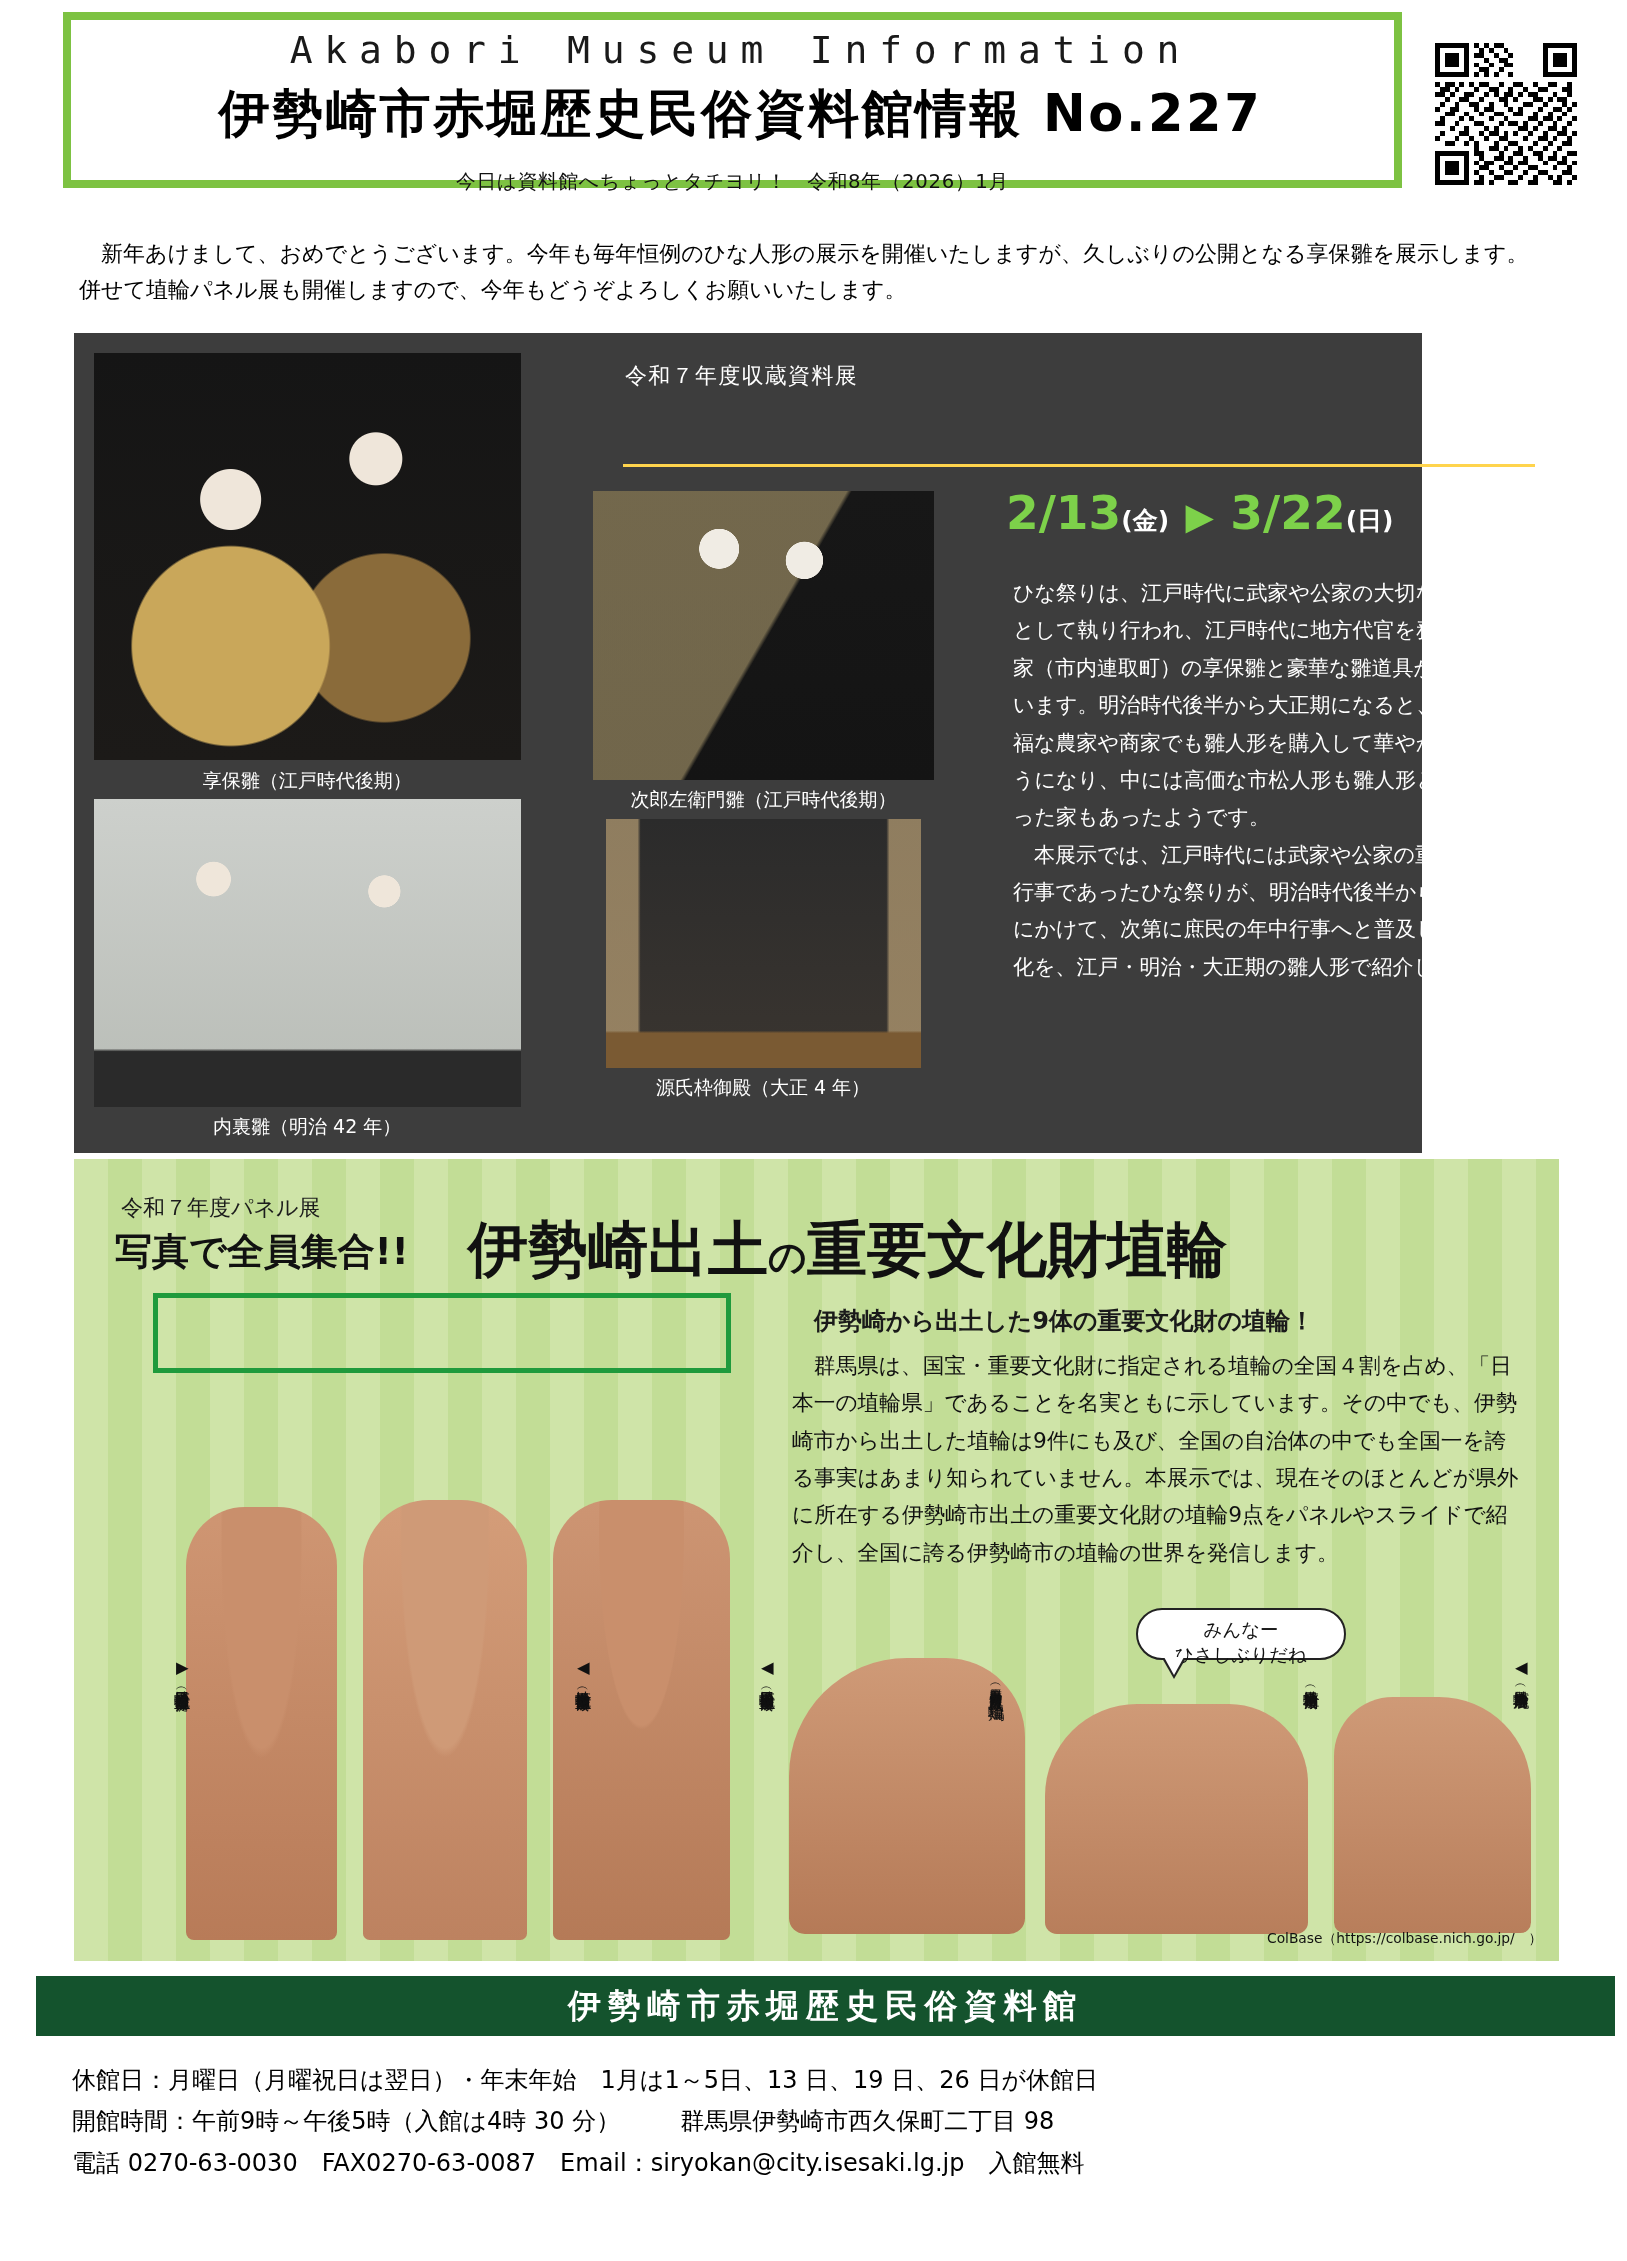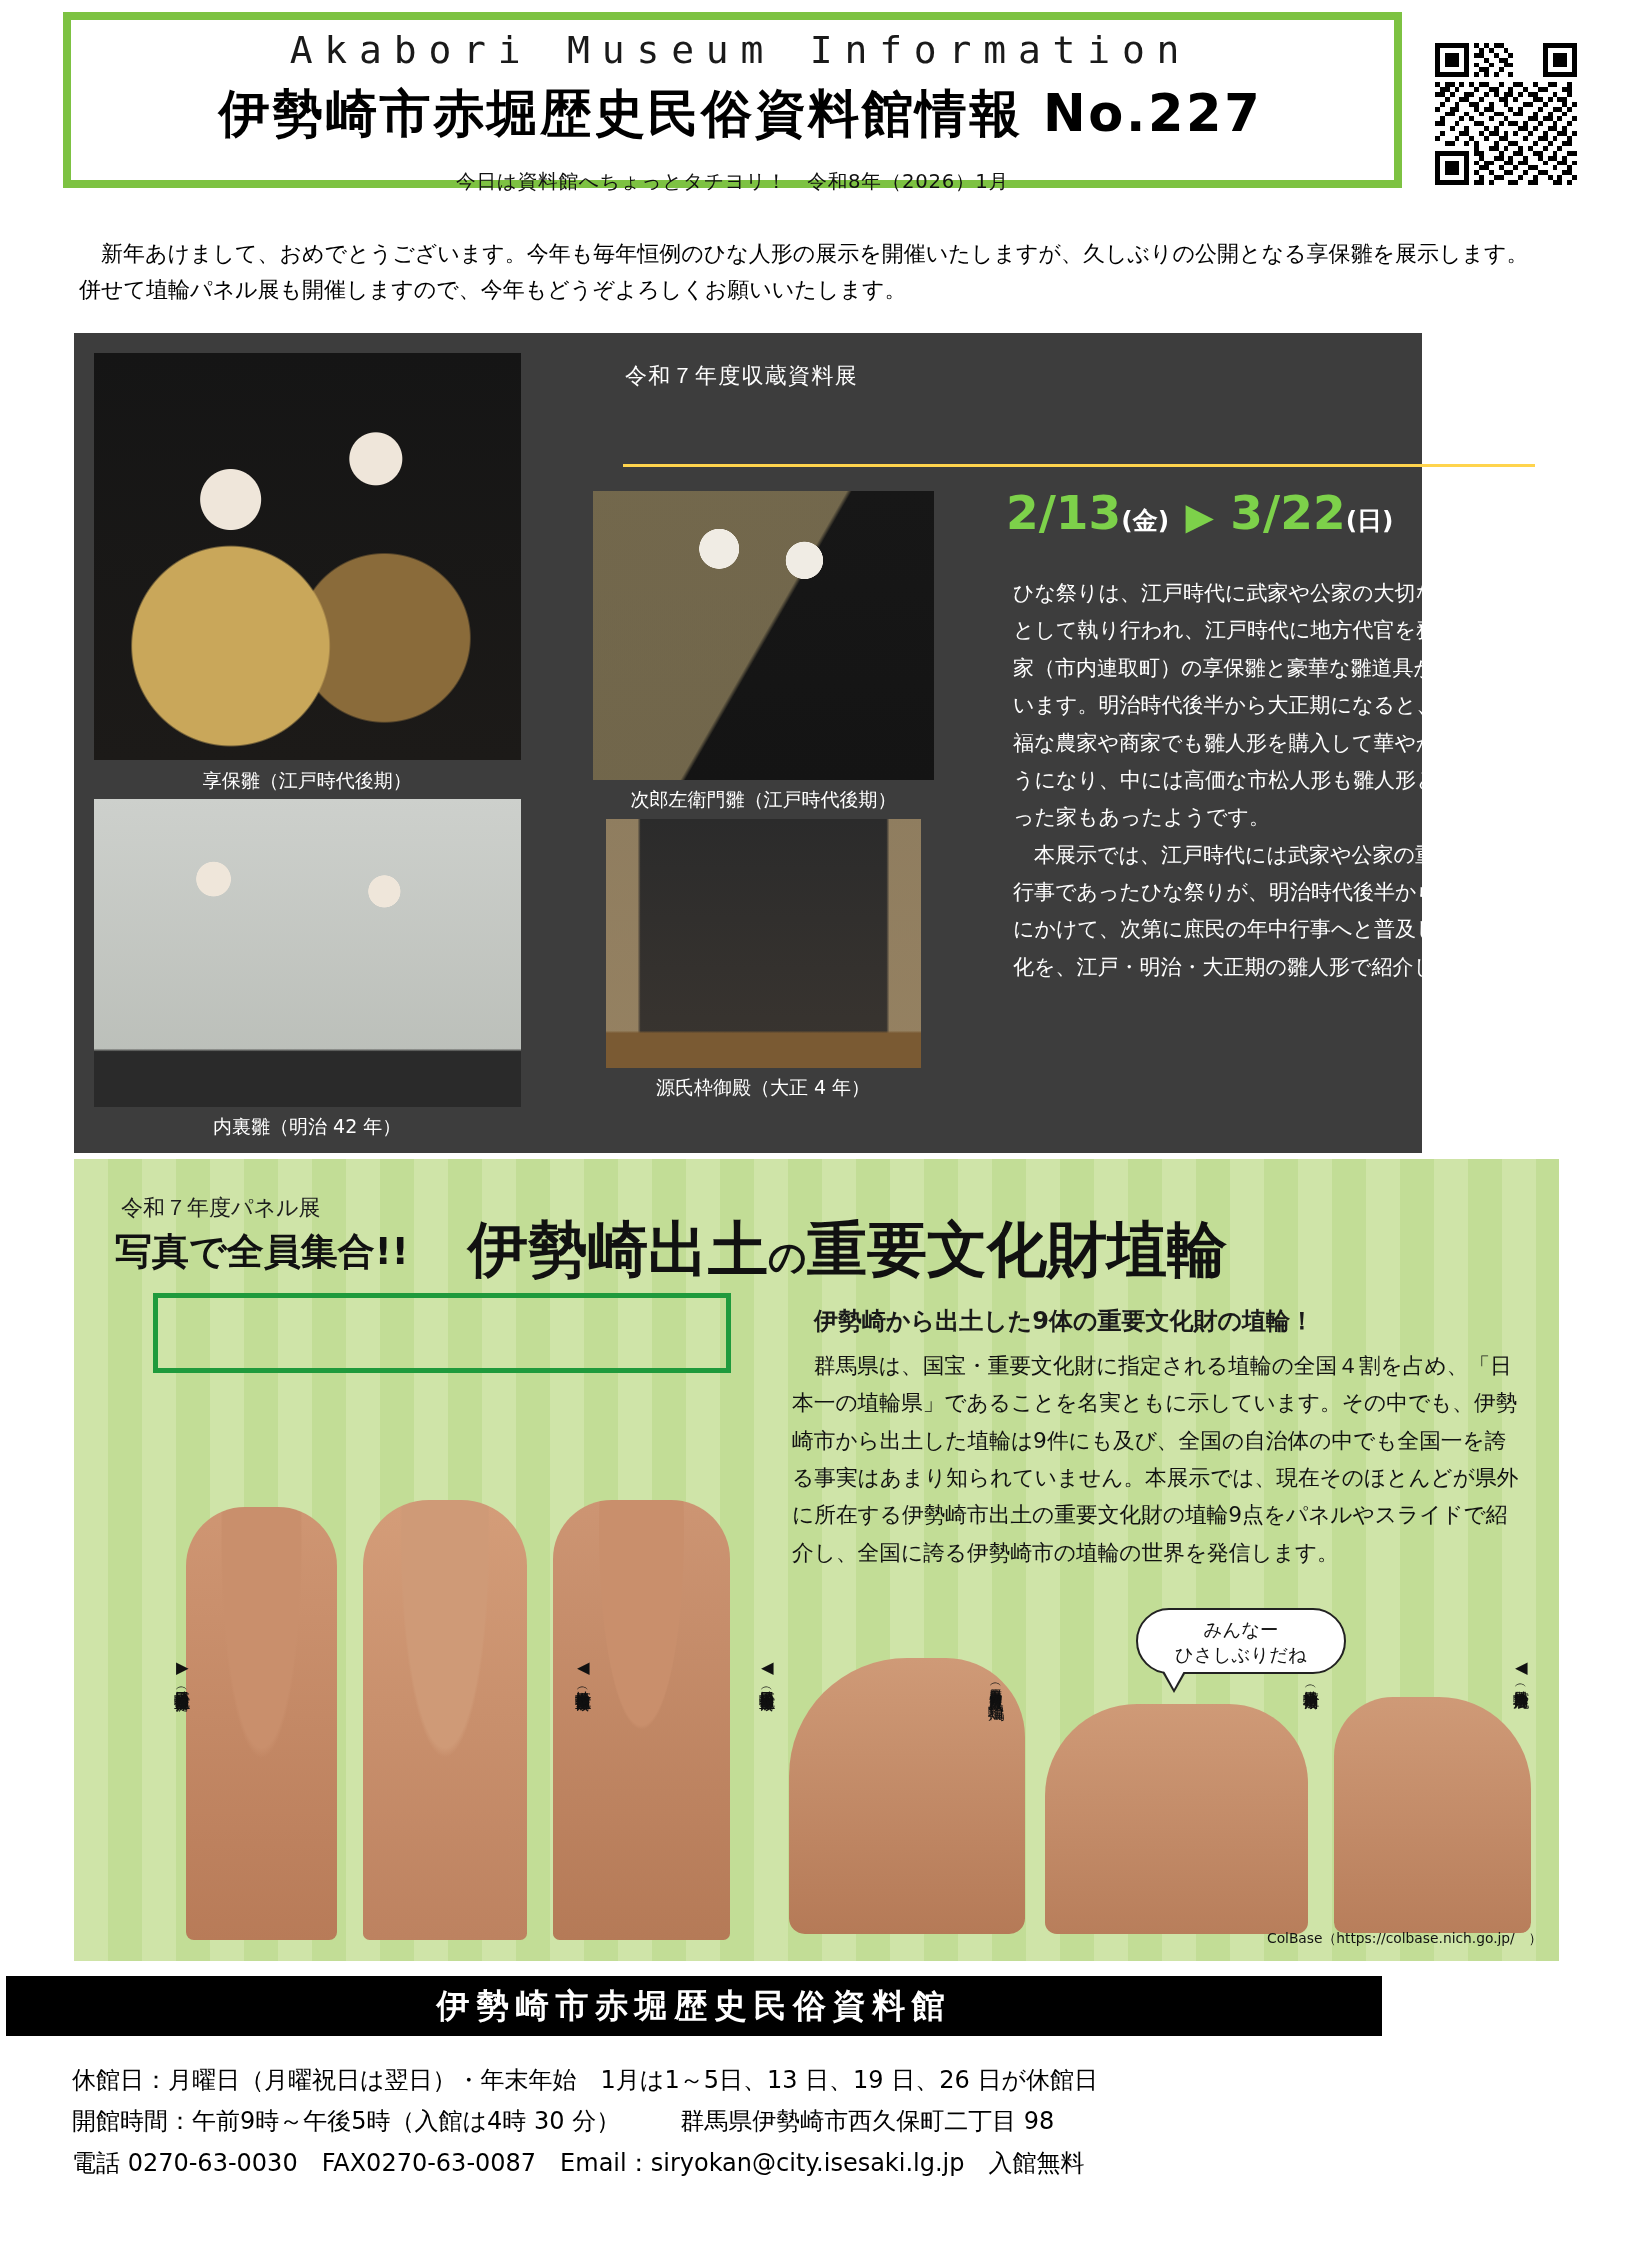--- a/index.html
+++ b/index.html
@@ -247,21 +247,21 @@
     font-size: 16.4px;
     color: #111;
     font-family: "DejaVu Sans", sans-serif;
     line-height: 1.2;
     letter-spacing: 0.7px;
   }
   .vcap .tiny { font-size: 12.5px; }
   .bubble {
     position: absolute;
     left: 1136px; top: 1608px;
-    width: 210px; height: 66px;
+    width: 210px; height: 52px;
     border: 2px solid #222;
     border-radius: 33px;
     background: #ffffff;
     font-size: 18.4px;
     color: #111;
     font-family: "DejaVu Sans", sans-serif;
     text-align: center;
     line-height: 1.35;
     padding-top: 7.9px;
     box-sizing: border-box;
@@ -287,25 +287,25 @@
     left: 1267px;
     top: 1930px;
     font-size: 13.8px;
     color: #111;
     font-family: "DejaVu Sans", sans-serif;
   }
 
   
   .footer-bar {
     position: absolute;
-    left: 6px;
+    left: 36px;
     top: 1976px;
-    width: 1376px;
+    width: 1579px;
     height: 60px;
-    background: #000000;
+    background: #14532d;
   }
   .footer-bar span {
     display: block;
     text-align: center;
     font-size: 33px;
     font-weight: 700;
     color: #ffffff;
     letter-spacing: 6.6px;
     line-height: 60px;
     font-family: "DejaVu Sans", sans-serif;

